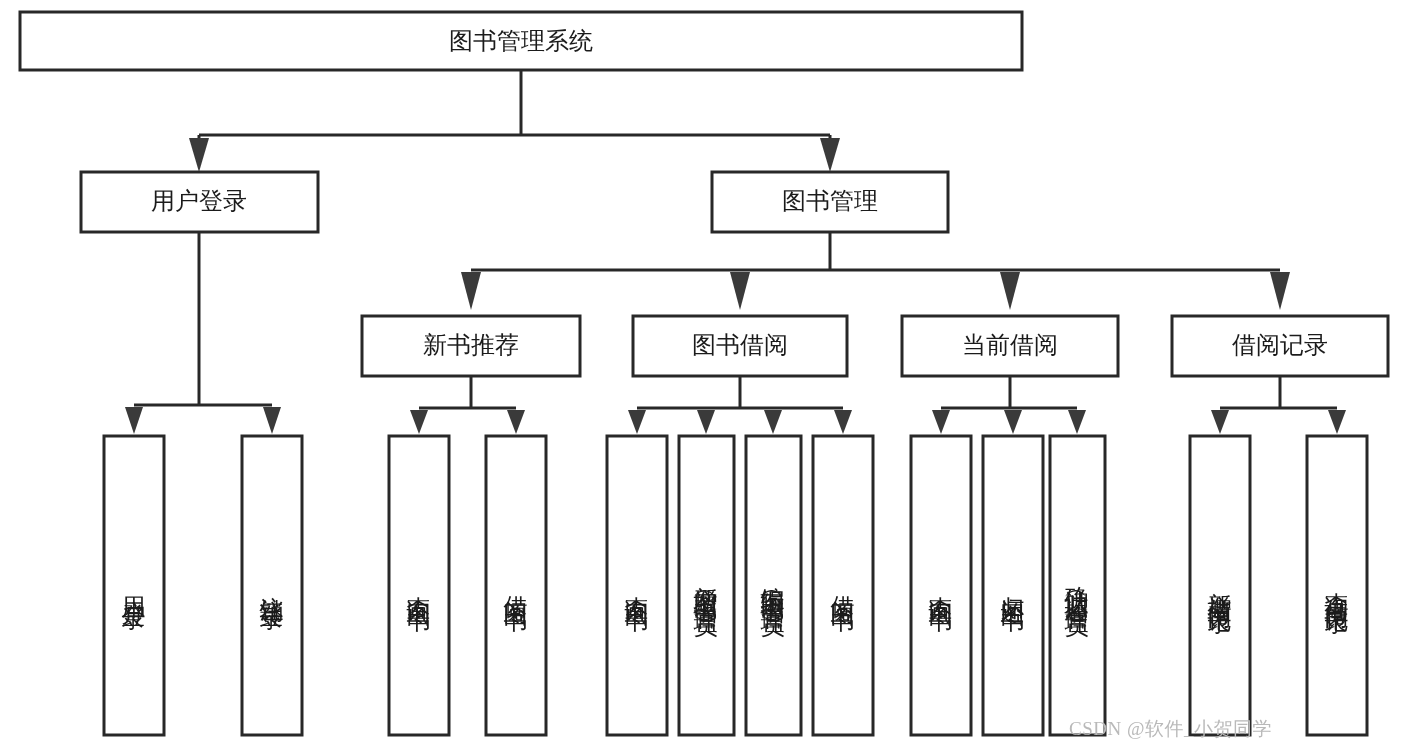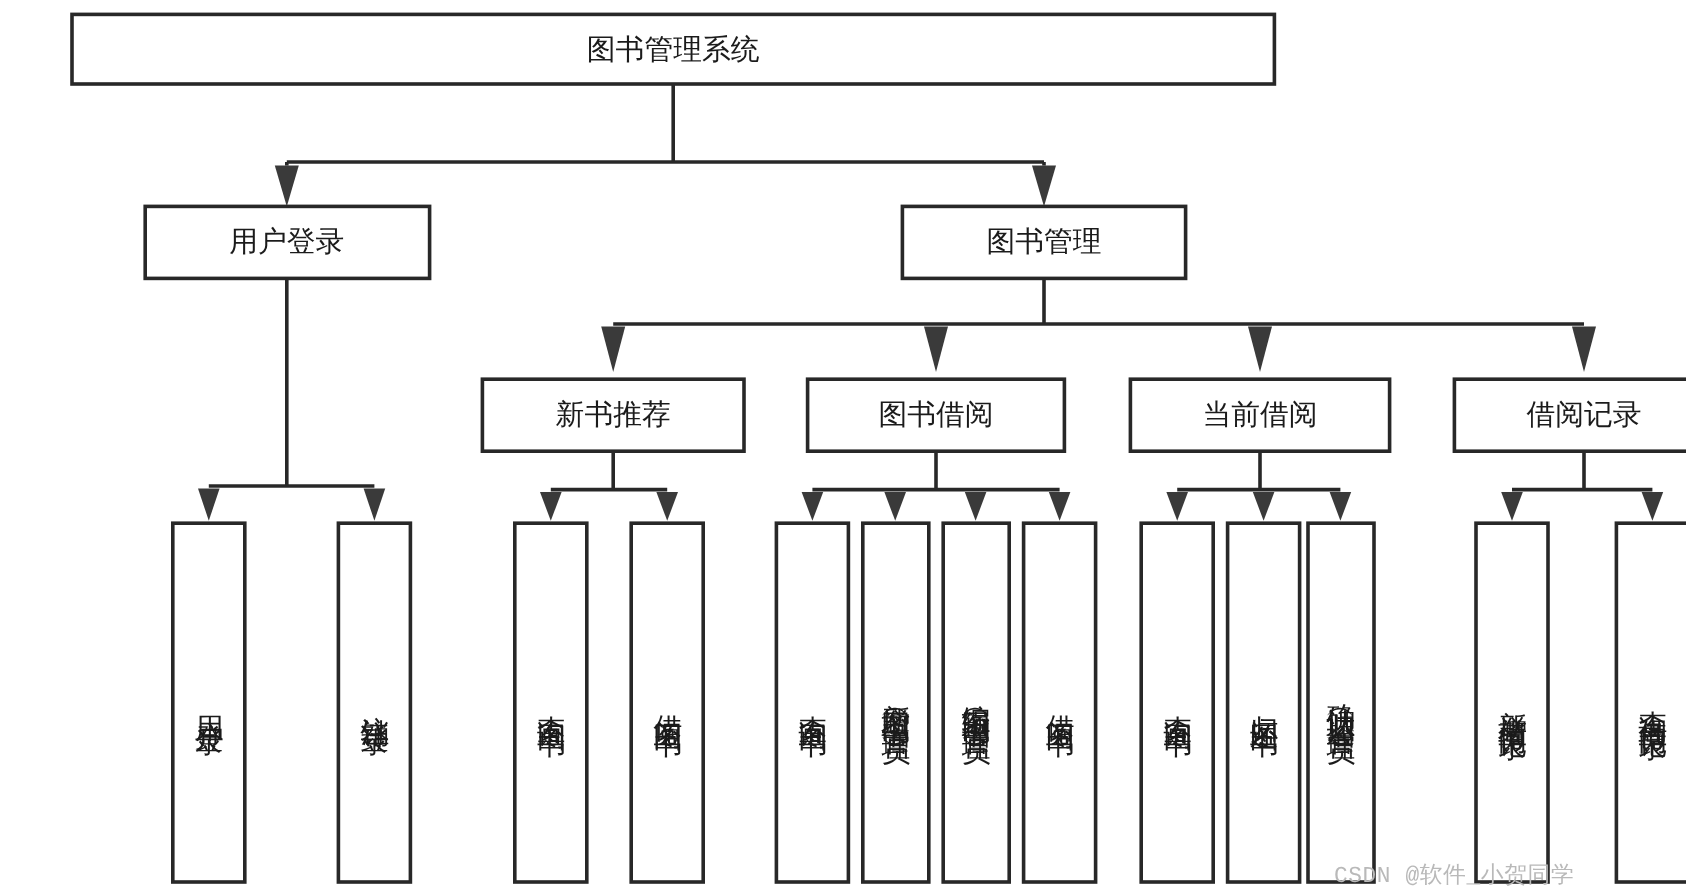--- a/index.html
+++ b/index.html
@@ -13,21 +13,20 @@
     font-family: "Liberation Sans", "DejaVu Sans", sans-serif;
     overflow: hidden;
     position: relative;
   }
   #diagram-root {
     position: absolute;
     left: 0;
     top: 0;
     width: 1280px;
     height: 747px;
-    padding-left: 40px;
   }
   svg.flow {
     display: block;
     width: 1405px;
     height: 747px;
   }
   .node-rect {
     fill: #ffffff;
     stroke: #282828;
     stroke-width: 3;
@@ -55,21 +54,21 @@
     font-size: 24px;
     text-anchor: middle;
     writing-mode: vertical-rl;
     letter-spacing: 4px;
     dominant-baseline: central;
   }
   .watermark {
     position: absolute;
     right: 8px;
     bottom: 5px;
-    font-family: Liberation Mono, monospace;
+    font-family: Liberation Serif, serif;
     font-size: 19px;
     color: #b9b9b9;
     white-space: nowrap;
     user-select: none;
     letter-spacing: 0.5px;
   }
 </style>
 </head>
 <body>
 

